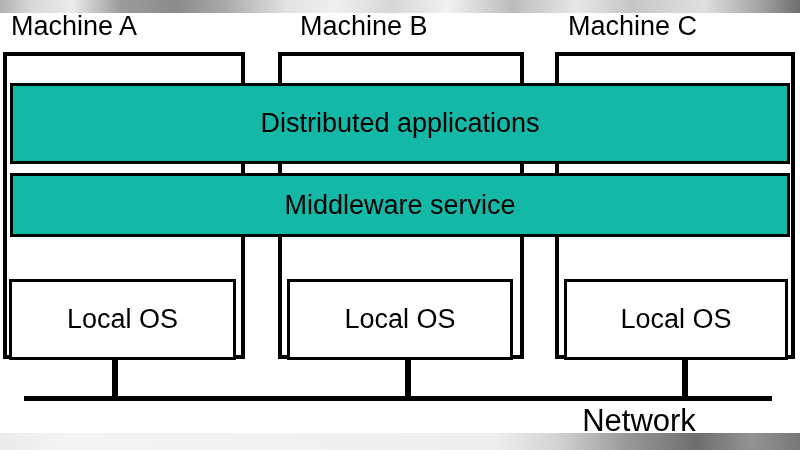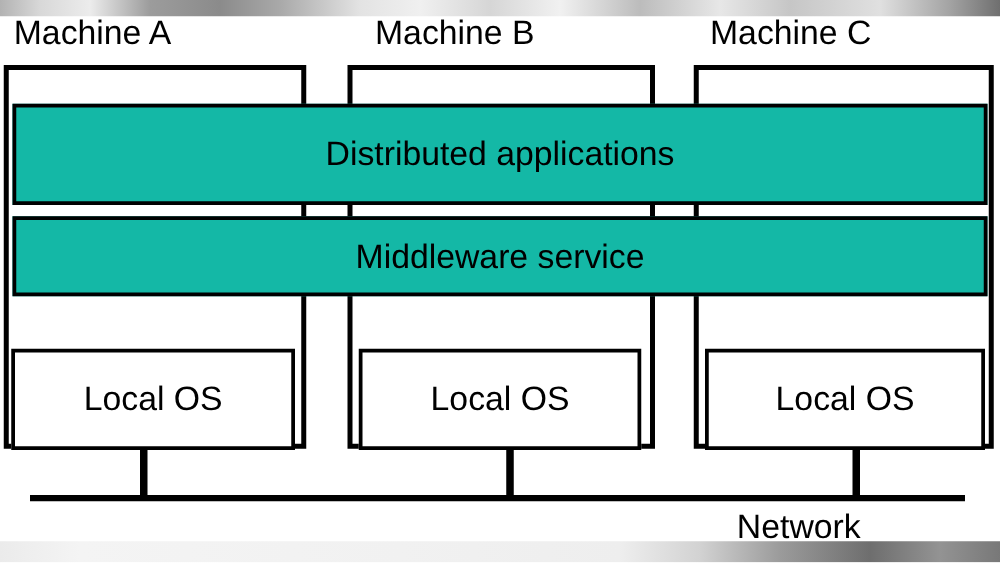--- a/index.html
+++ b/index.html
@@ -118,21 +118,21 @@
     height: 5px;
     background: #000;
   }
   .network-label {
     position: absolute;
     left: 539px;
     top: 407px;
     width: 200px;
     height: 28px;
     line-height: 28px;
-    font-size: 27px;
+    font-size: 31px;
     text-align: center;
     white-space: nowrap;
     z-index: 4;
   }
 </style>
 </head>
 <body>
 
 <div class="stage">
 

